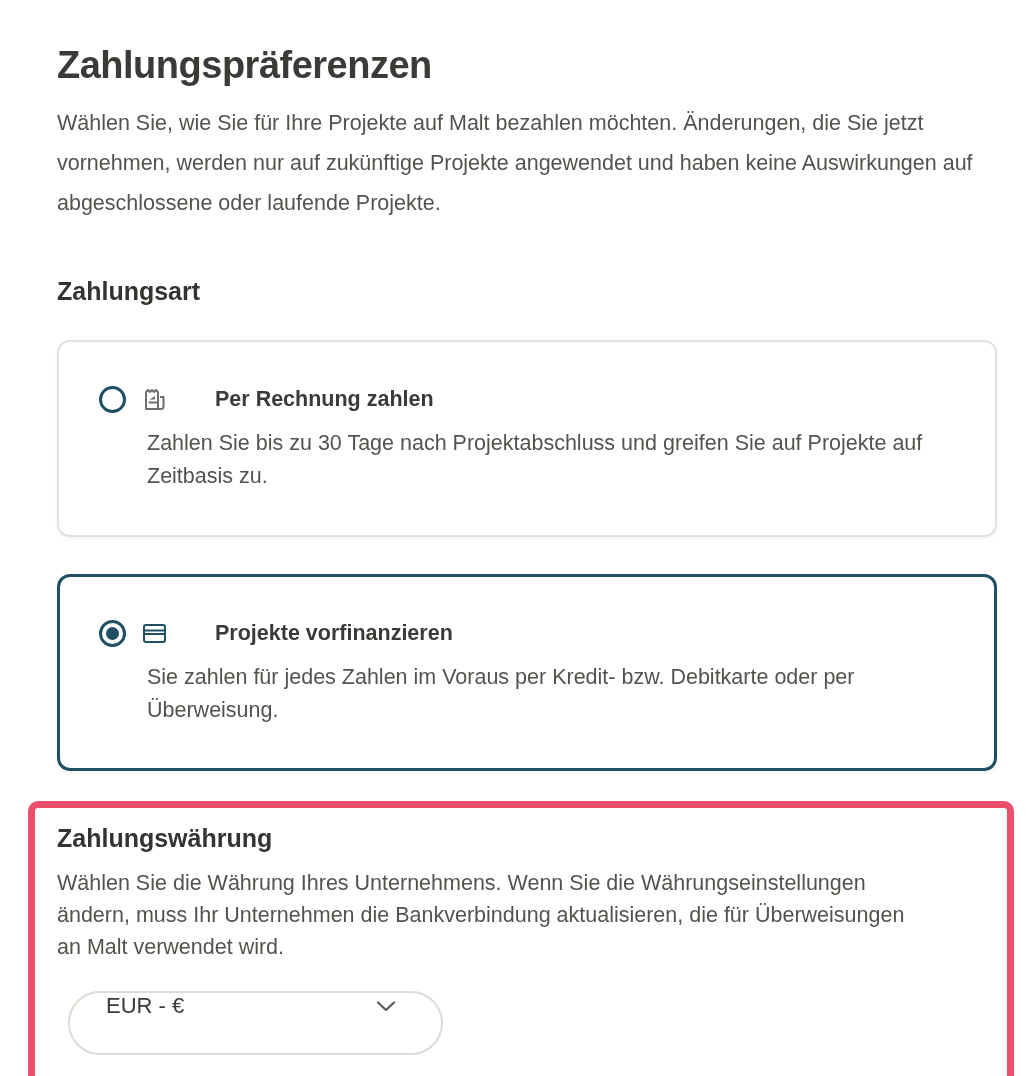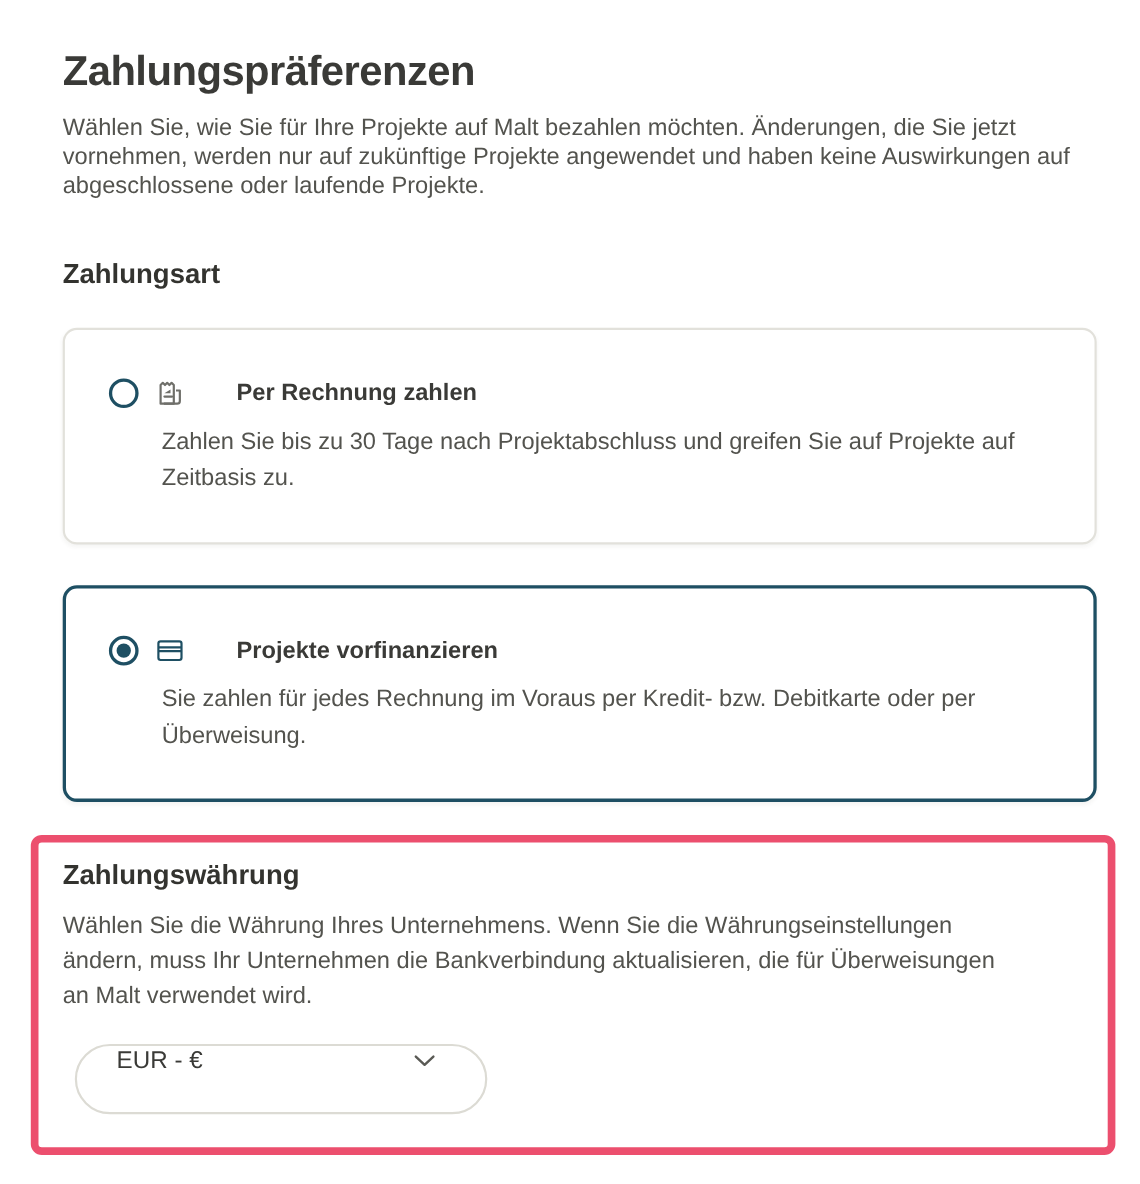--- a/index.html
+++ b/index.html
@@ -10,21 +10,21 @@
     color: #3a3a37;
     overflow: hidden;
   }
   .page { padding: 44px 0 0 57px; }
 
   h1.page-title {
     font-size: 38px; font-weight: 700; color: #3a3a37;
     letter-spacing: -0.5px; margin-bottom: 16px;
   }
   p.intro {
-    font-size: 21.5px; line-height: 26px; color: #53534e;
+    font-size: 21.5px; line-height: 40px; color: #53534e;
     max-width: 940px;
   }
   h2.section-heading {
     font-size: 25px; font-weight: 700; color: #33332f;
     margin-top: 54px; margin-bottom: 34px;
   }
 
   .option-card {
     width: 940px;
     background: #ffffff;
@@ -124,21 +124,21 @@
         </span>
       <span class="opt-icon">
         <svg width="27" height="27" viewBox="0 0 27 27" fill="none">
           <rect x="3" y="5" width="21" height="17" rx="2" stroke="#1e4f63" stroke-width="2" fill="none"></rect>
           <path d="M3 10.5 h21" stroke="#1e4f63" stroke-width="2"></path>
           <path d="M3 14 h21" stroke="#1e4f63" stroke-width="2"></path>
         </svg>
       </span>
       <span class="option-label">Projekte vorfinanzieren</span>
     </div>
-    <p class="option-desc">Sie zahlen für jedes Rechnung im Voraus per Kredit- bzw. Debitkarte oder per Überweisung.</p>
+    <p class="option-desc">Sie zahlen für jedes Zahlen im Voraus per Kredit- bzw. Debitkarte oder per Überweisung.</p>
   </div>
 
   <div class="currency-highlight">
     <h2 class="section-heading">Zahlungswährung</h2>
     <p class="currency-desc">Wählen Sie die Währung Ihres Unternehmens. Wenn Sie die Währungseinstellungen ändern, muss Ihr Unternehmen die Bankverbindung aktualisieren, die für Überweisungen an Malt verwendet wird.</p>
 
     <button class="currency-select">
       <span>EUR - €</span>
       <span class="chevron">
         <svg width="26" height="26" viewBox="0 0 26 26" fill="none">

